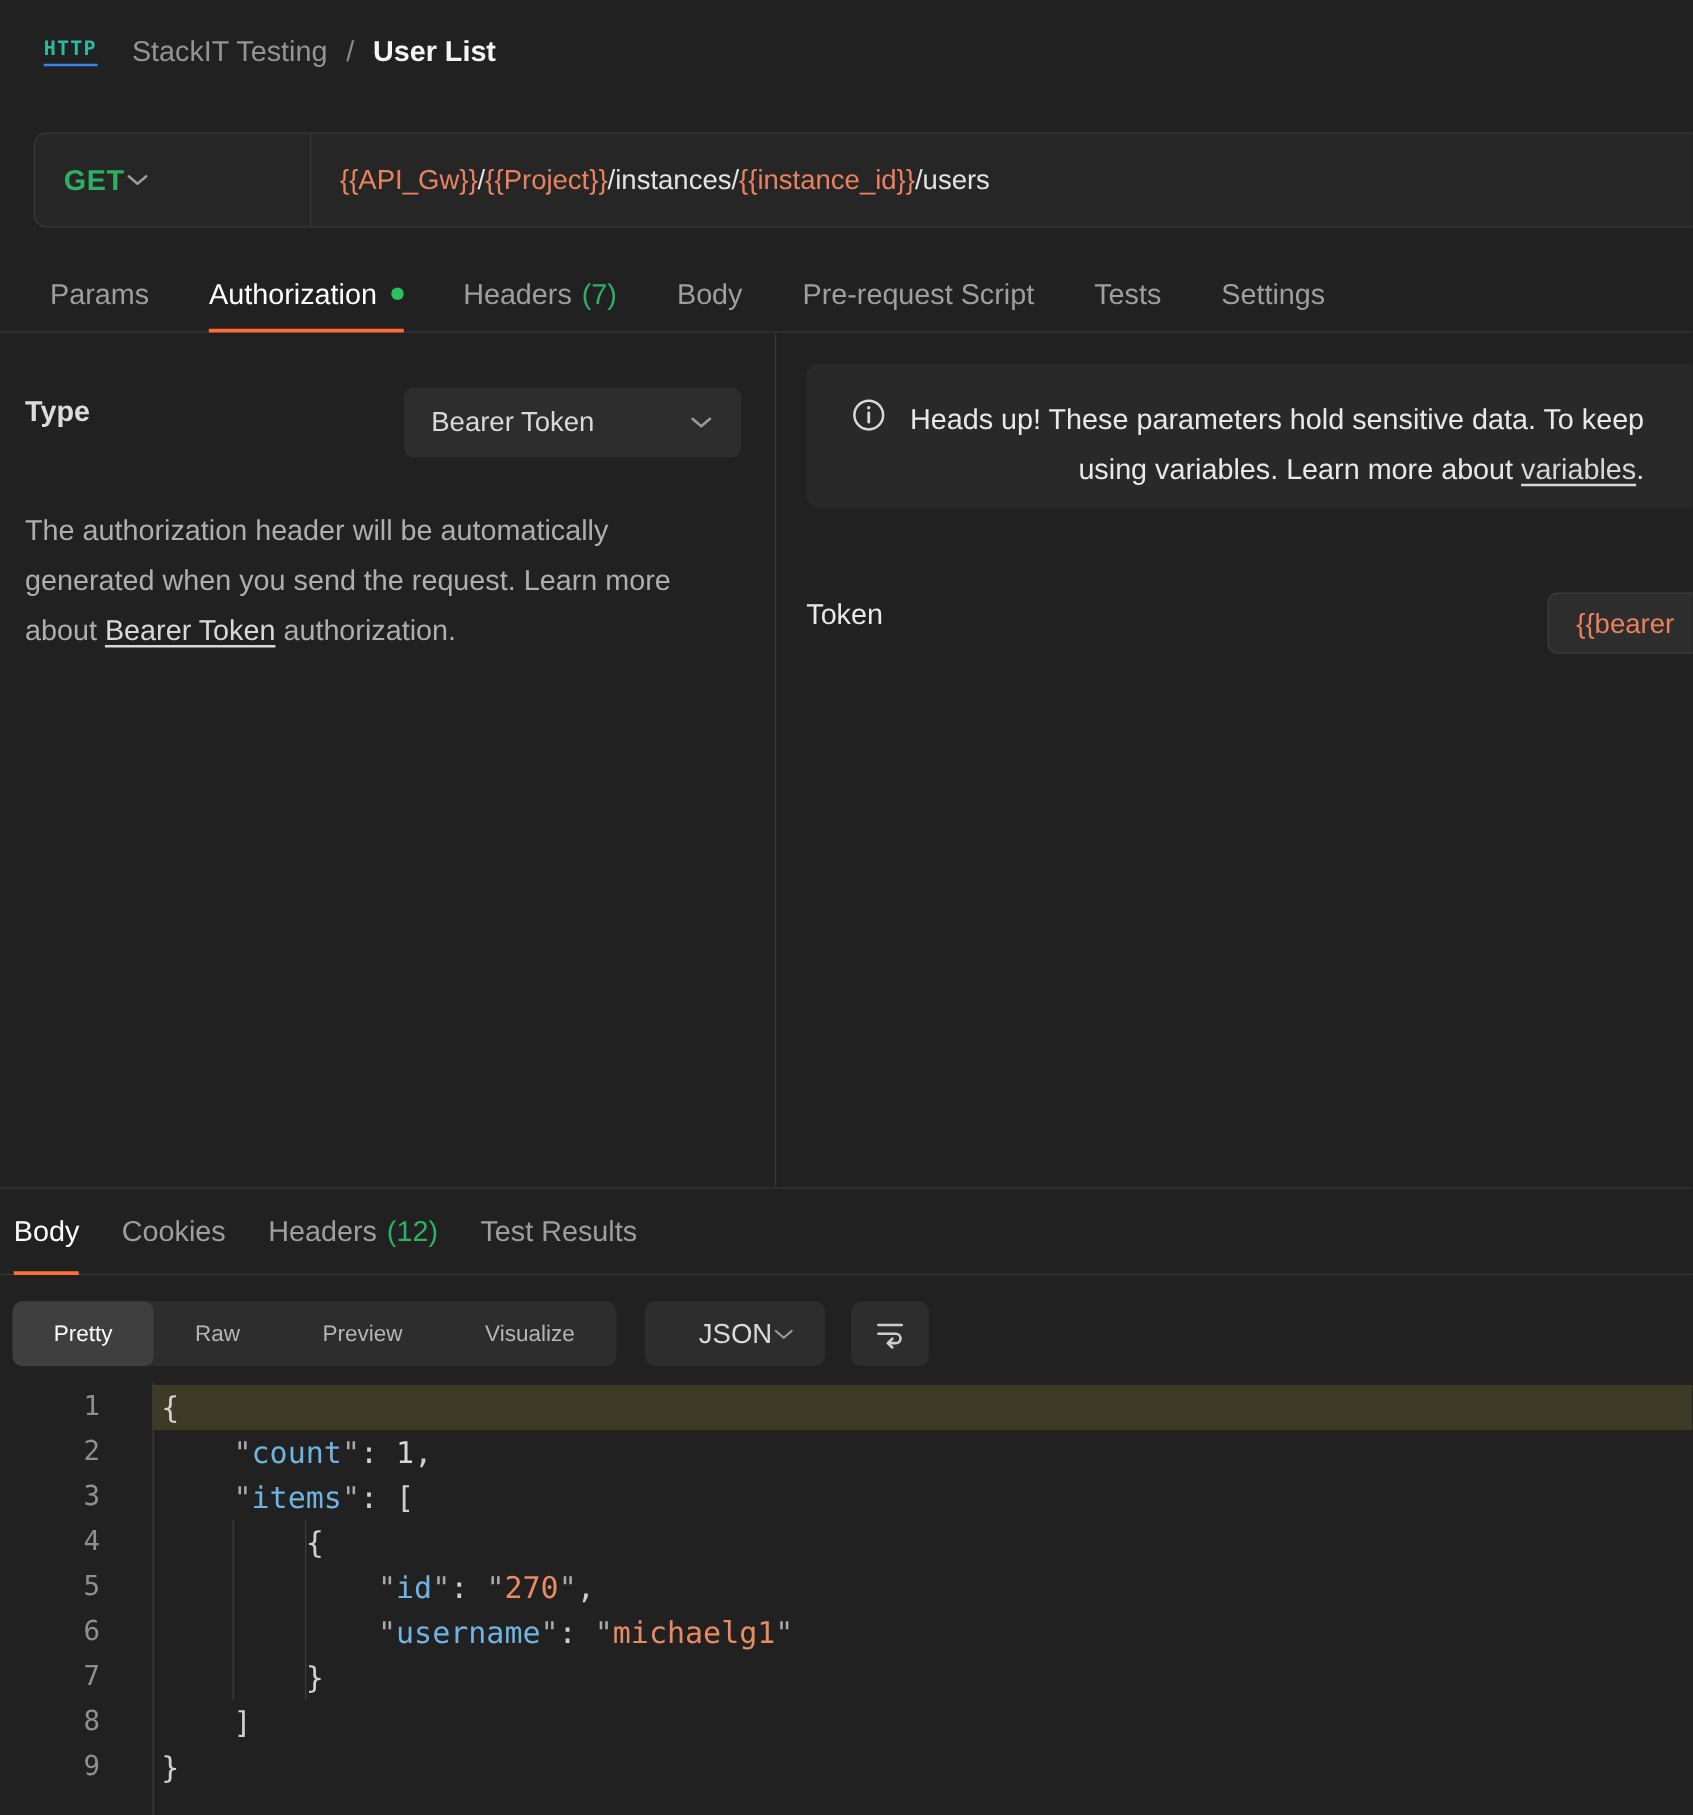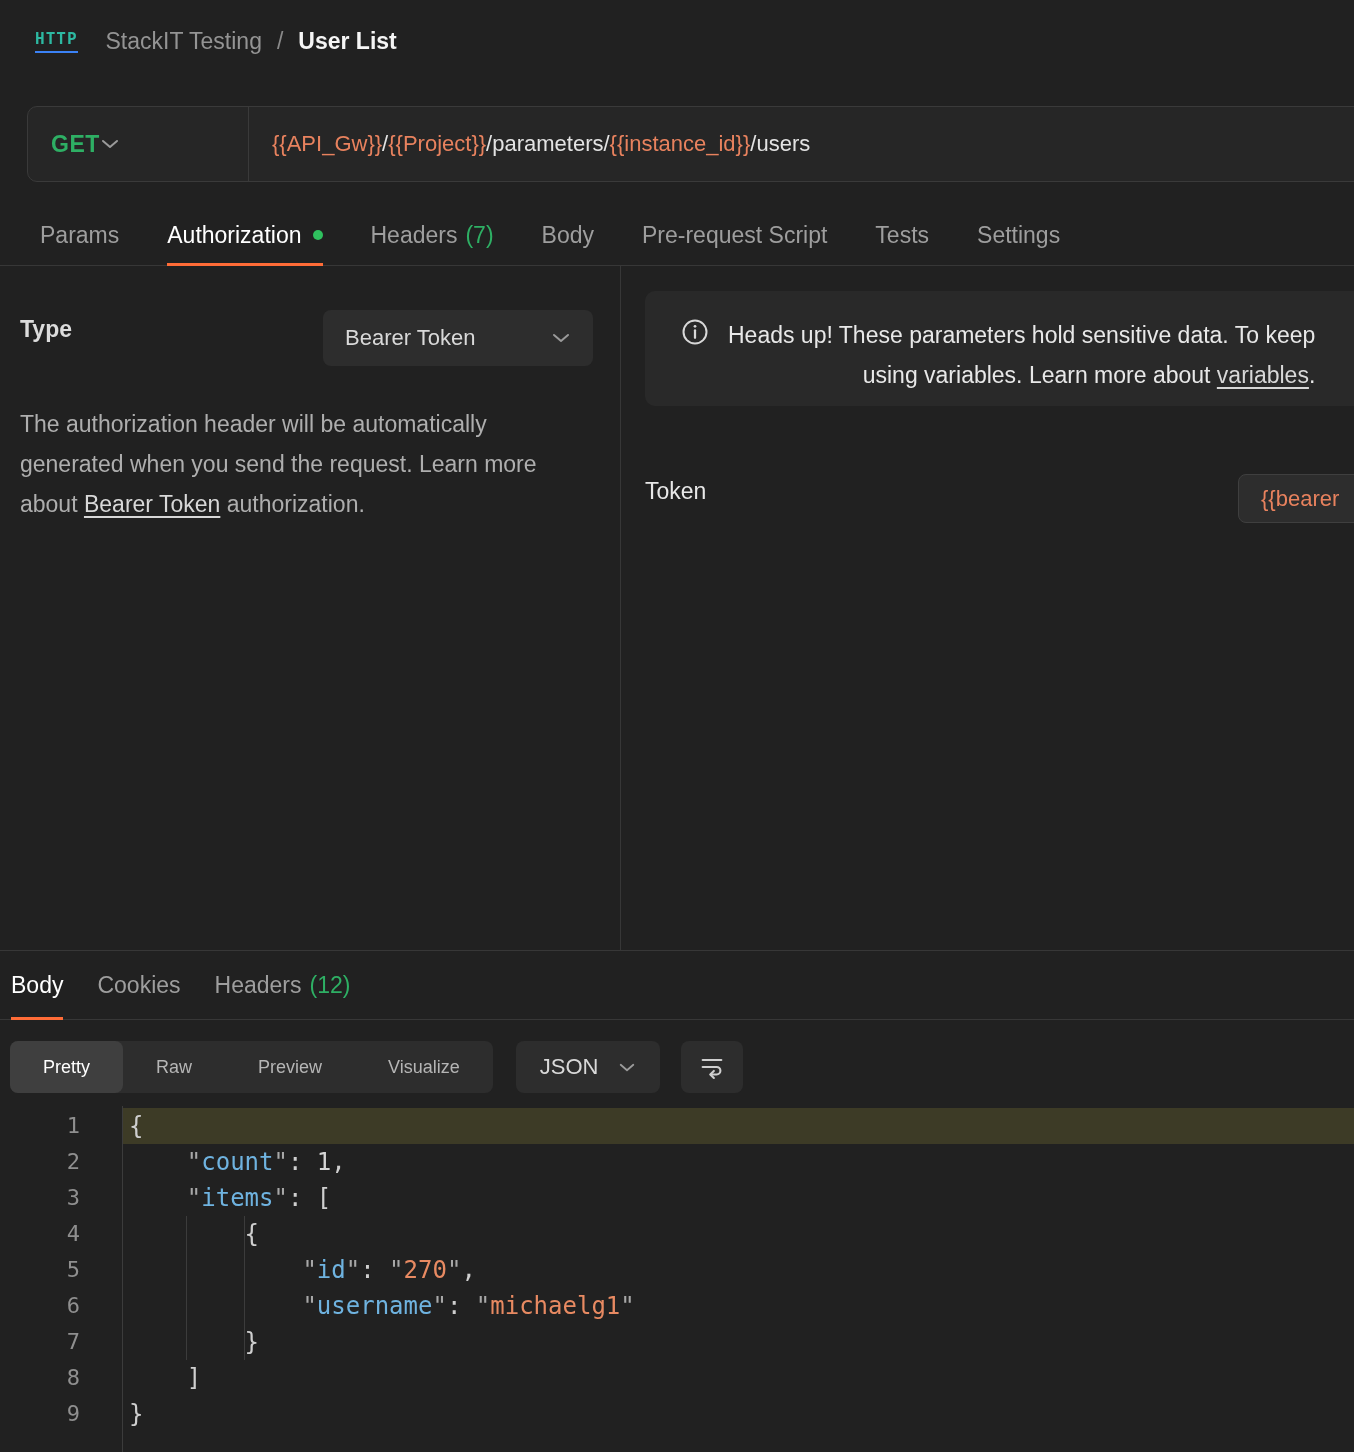--- a/index.html
+++ b/index.html
@@ -72,21 +72,21 @@
   .response-section { position:absolute; top:950px; left:0; right:0; bottom:0; border-top:1px solid #373737; }
   .response-tabs { height:69px; border-bottom:1px solid #373737; display:flex; align-items:stretch;
     padding-left:11px; gap:34px; font-size:23px; color:#9e9e9e; }
 
   .response-toolbar { position:absolute; top:90px; left:10px; right:0; height:52px; display:flex; align-items:center; }
   .view-group { display:flex; height:52px; background:#2d2d2d; border-radius:8px; margin-right:23px; }
   .view-seg { display:flex; align-items:center; padding:0 33px; font-size:18px; color:#b5b5b5;
     border-radius:8px; cursor:pointer; white-space:nowrap; }
   .view-seg.active { background:#3f3f3f; color:#ffffff; }
   .format-select { width:144px; height:52px; background:#2d2d2d; border-radius:8px;
-    display:flex; align-items:center; justify-content:space-between; padding:0 24px;
+    display:flex; align-items:center; justify-content:flex-end; padding:0 24px;
     color:#d9d9d9; font-size:22px; margin-right:21px; cursor:pointer; }
   .beautify-btn { width:62px; height:52px; background:#2d2d2d; border-radius:8px;
     display:flex; align-items:center; justify-content:center; cursor:pointer; }
 
   
   .code-editor { position:absolute; top:155px; left:0; right:0; bottom:0;
     font-family:"DejaVu Sans Mono", monospace; font-size:24px; padding-top:2px; }
   .gutter-sep { position:absolute; left:122px; top:0; bottom:0; width:1px; background:#3c3c3c; z-index:2; }
   .indent-guide { position:absolute; width:1px; background:#3c3c3c; z-index:2; }
   .guide-l1 { left:186px; top:110px; height:144px; }
@@ -118,21 +118,21 @@
     <span class="method-label">GET</span>
     <svg class="chev" width="20" height="12" viewBox="0 0 20 12" fill="none">
         <polyline points="3,3 10,9 17,3" stroke="#9a9a9a" stroke-width="2" stroke-linecap="round" stroke-linejoin="round"></polyline>
       </svg>
   </div>
   <div class="method-divider"></div>
   <div class="url-input">
     <span class="url-var">{{API_Gw}}</span>
       <span class="url-lit">/</span>
       <span class="url-var">{{Project}}</span>
-      <span class="url-lit">/parameters/</span>
+      <span class="url-lit">/instances/</span>
       <span class="url-var">{{instance_id}}</span>
       <span class="url-lit">/users</span>
   </div>
 </div>
 
 <nav class="request-tabs">
   <div class="tab">
       <span>Params</span>
     </div>
   <div class="tab active">
@@ -191,20 +191,23 @@
     <div class="tab active">
         <span>Body</span>
       </div>
     <div class="tab">
         <span>Cookies</span>
       </div>
     <div class="tab">
       <span>Headers</span>
       <span class="count-green">(12)</span>
     </div>
+    <div class="tab">
+        <span>Test Results</span>
+      </div>
   </nav>
 
   <div class="response-toolbar">
     <div class="view-group">
       <div class="view-seg active">Pretty</div>
       <div class="view-seg">Raw</div>
       <div class="view-seg">Preview</div>
       <div class="view-seg">Visualize</div>
     </div>
     <div class="format-select">

